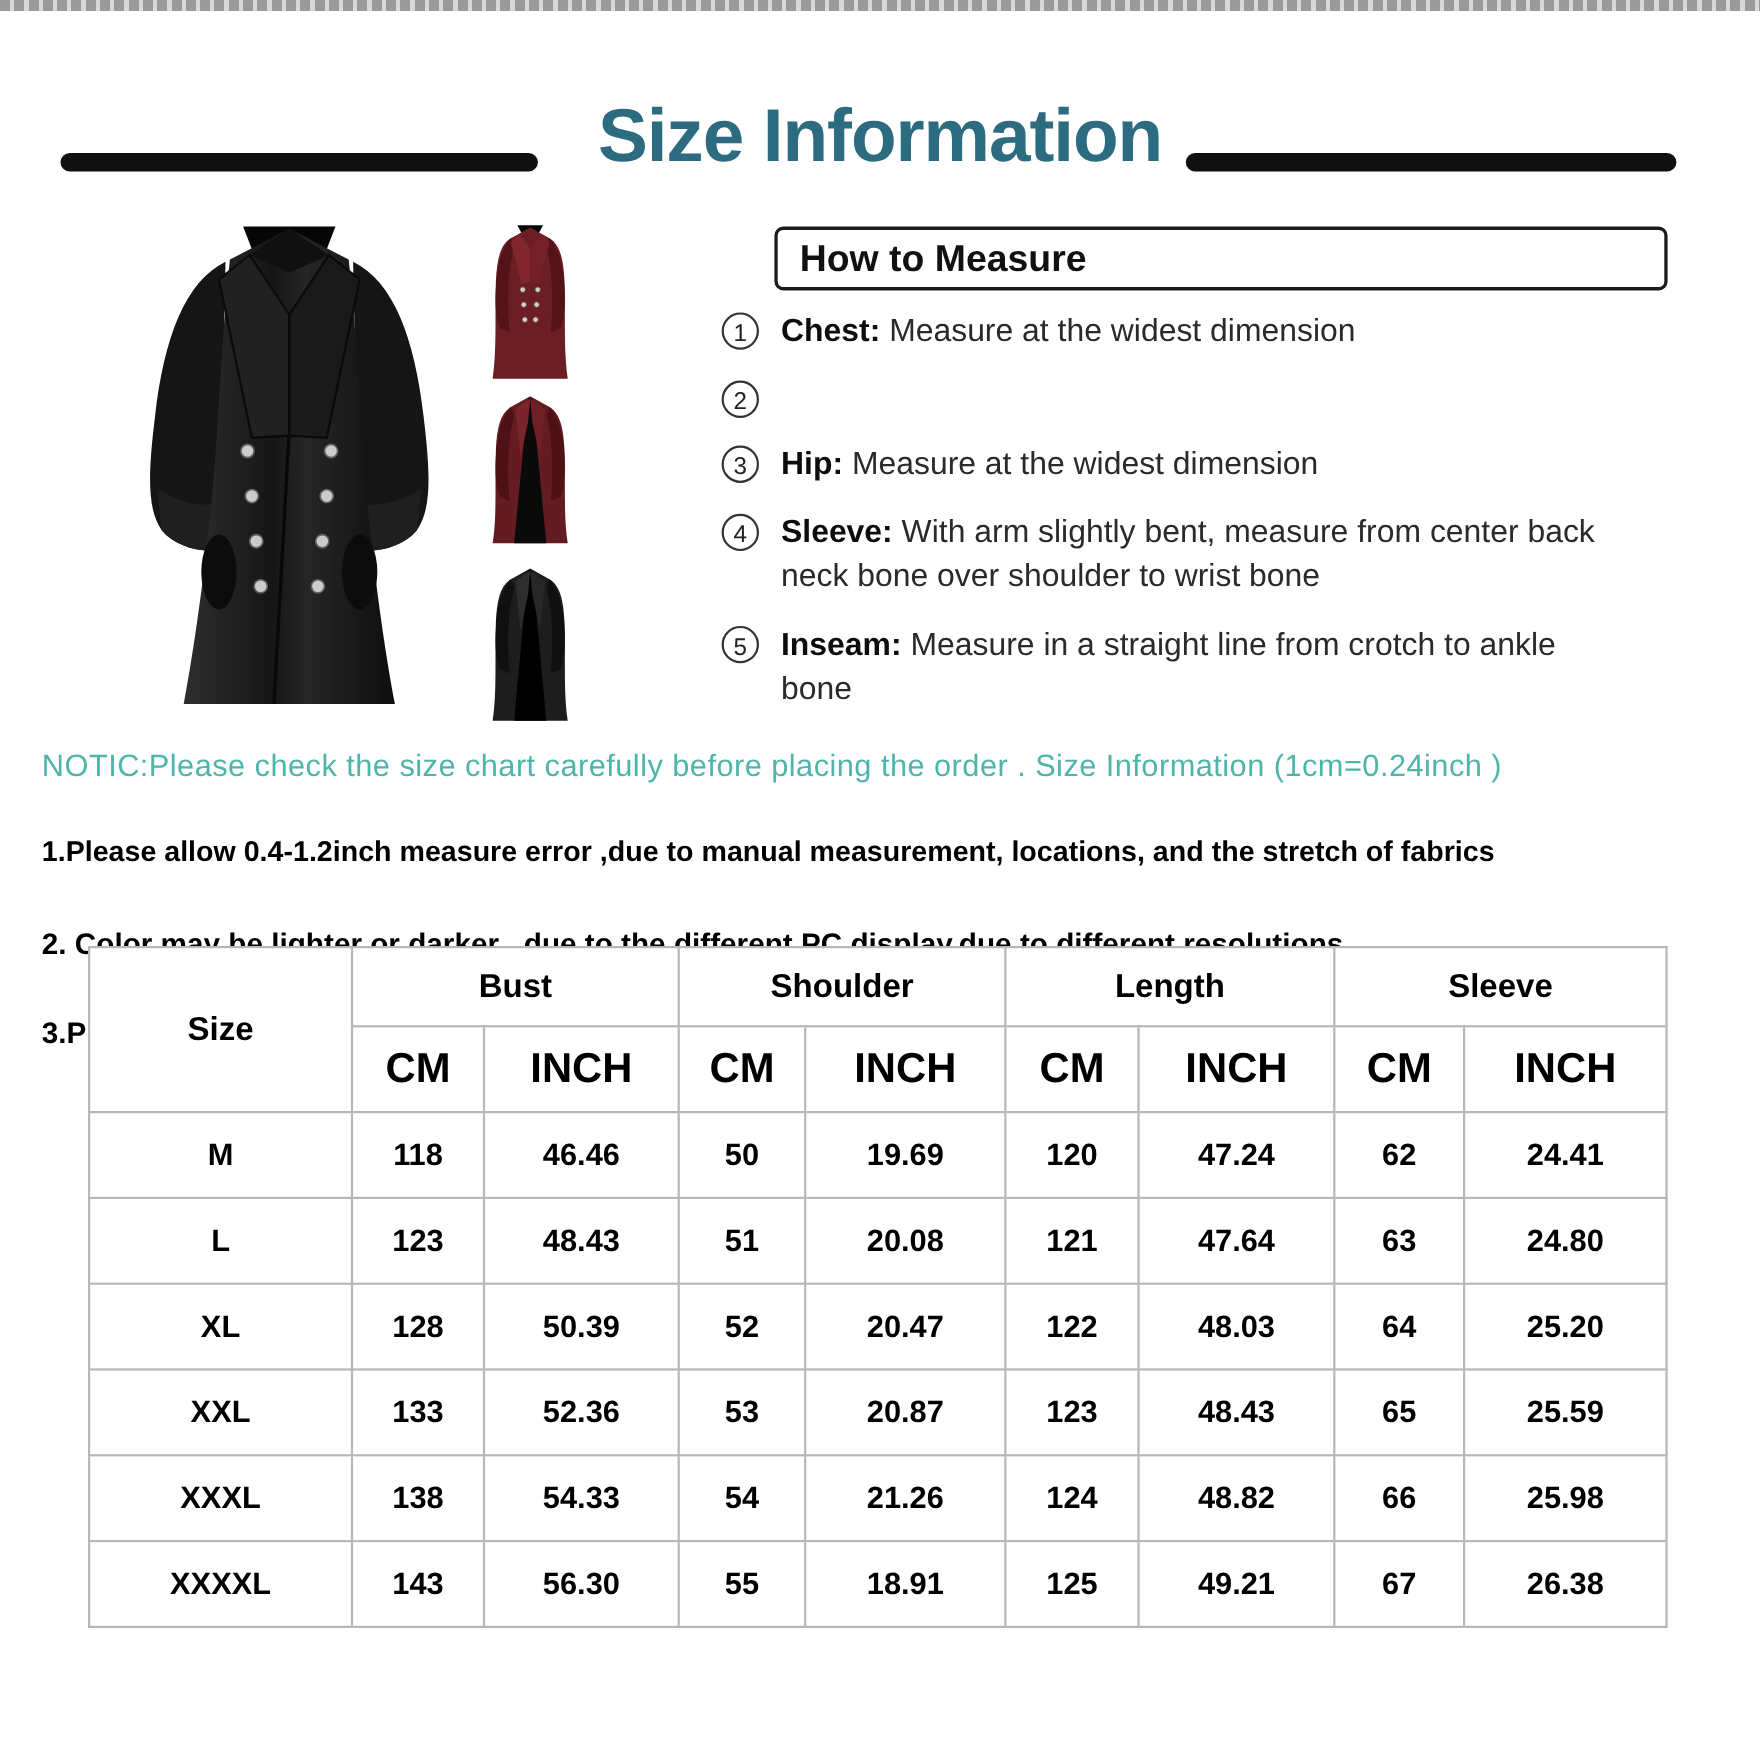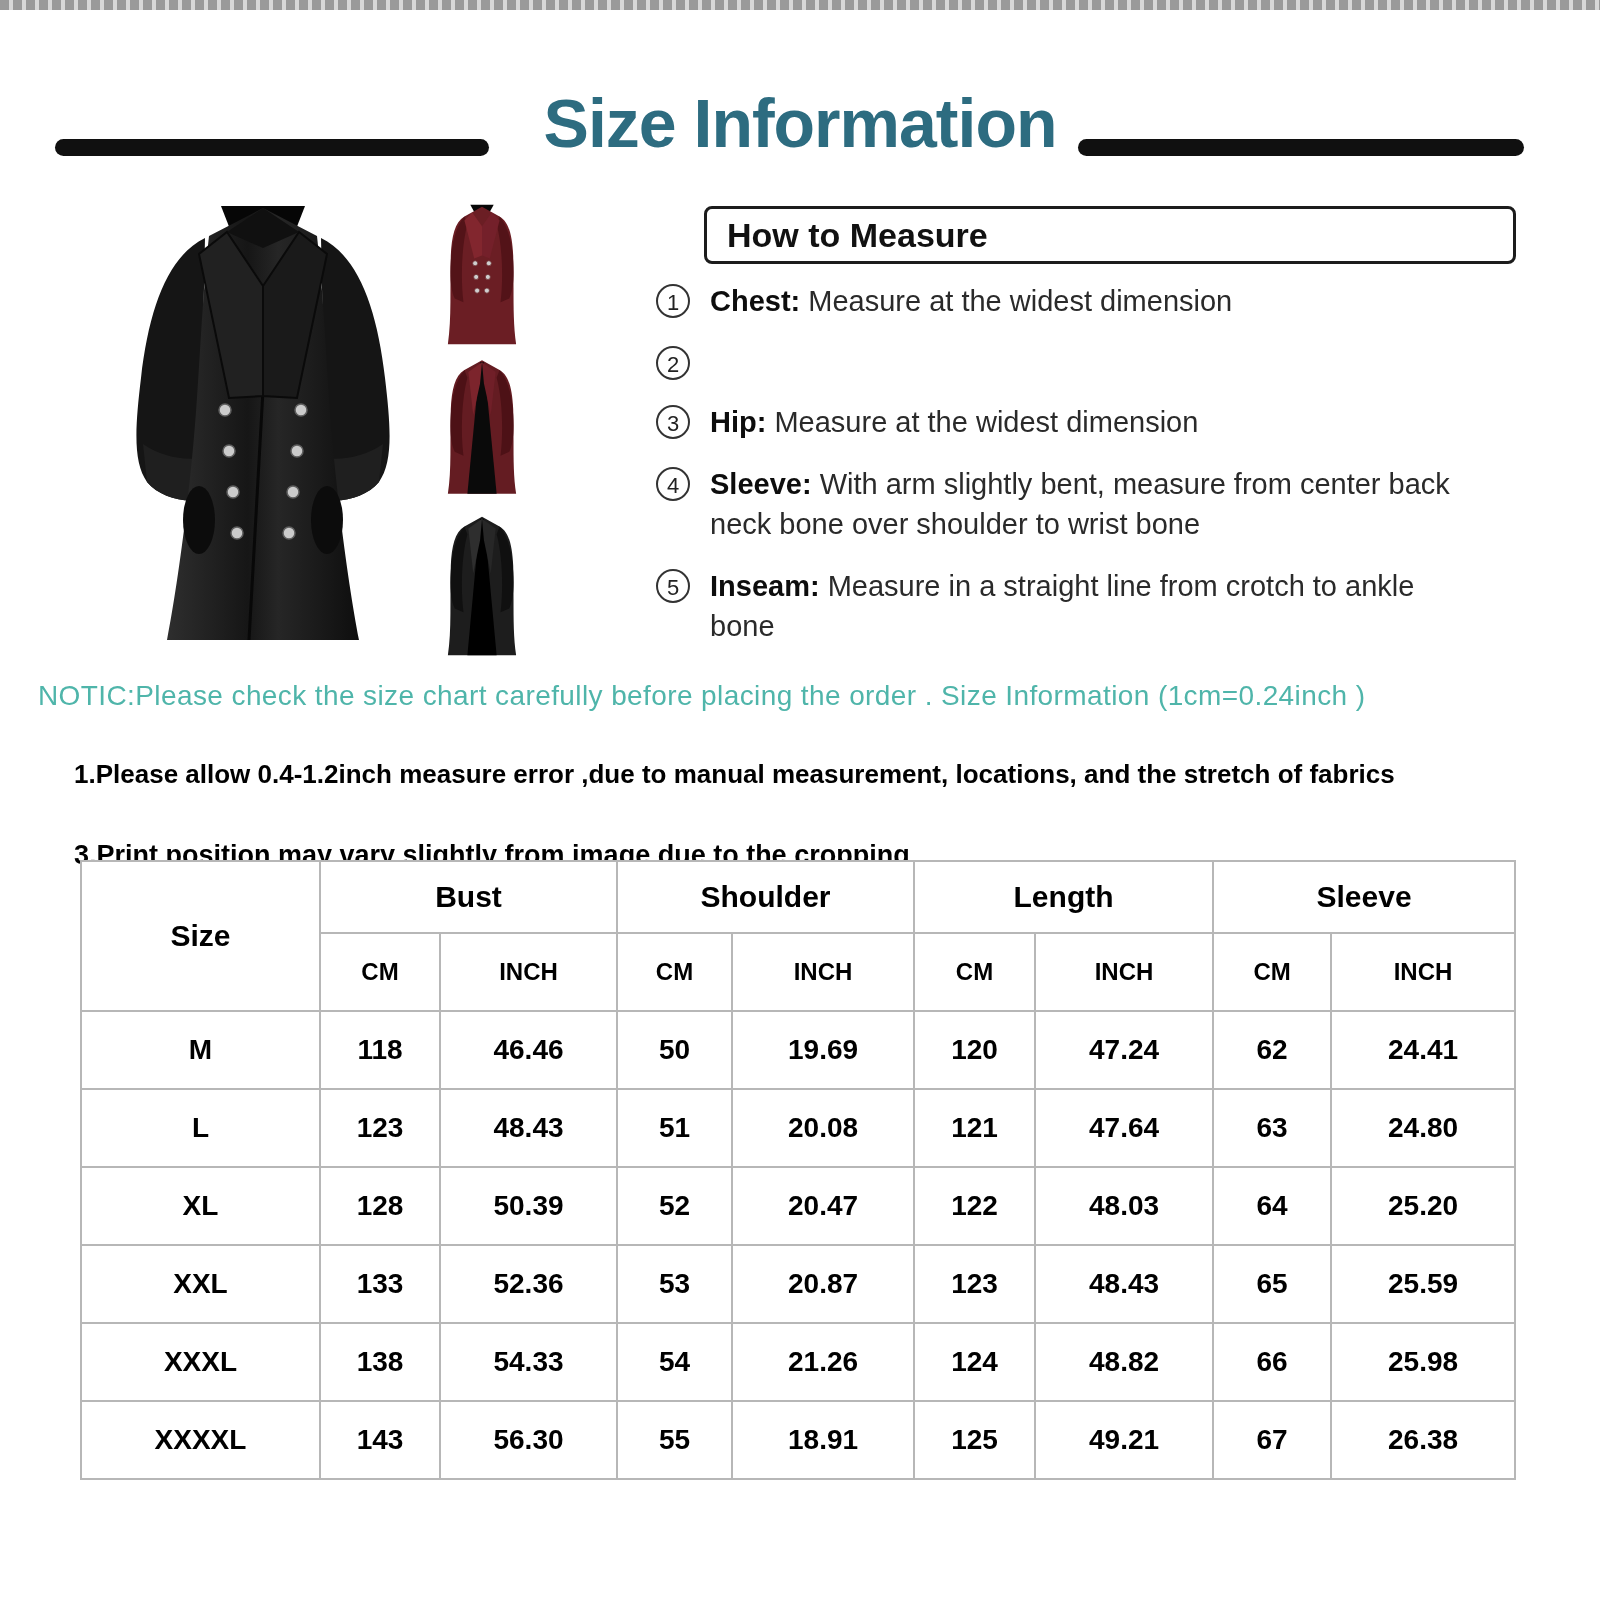--- a/index.html
+++ b/index.html
@@ -39,37 +39,37 @@
     flex:0 0 auto; width:34px; height:34px; border:2px solid #333; border-radius:50%;
     text-align:center; line-height:34px; font-size:22px; color:#222; margin-top:3px;
     box-sizing:border-box;
   }
   .m-text { font-size:29px; color:#2a2a2a; line-height:1.38; max-width:748px; }
   .m-label { font-weight:bold; color:#0d0d0d; }
 
   
   .notice { position:absolute; left:38px; top:680px; width:1545px; }
   .notice-headline { font-size:28px; letter-spacing:.4px; color:#4fb5aa; font-weight:500; }
-  .note { color:#000; font-weight:bold;margin-left:36px; }
+  .note { color:#000; font-weight:bold; }
   .note-1 { margin-top:11px; font-size:26px; }
   .note-2 { margin-top:17px; font-size:27px; }
   .note-3 { margin-top:14px; font-size:27px; }
   .notes-wrap { white-space:pre-wrap; }
 
   
   .size-table {
     position:absolute; left:80px; top:860px; width:1434px;
     border-collapse:collapse; table-layout:fixed;
   }
   .size-table th, .size-table td {
     border:2px solid #b7b7b7; text-align:center; vertical-align:middle;
     font-weight:bold; color:#000; background:#fff; padding:0;
   }
   .row-group th { height:70px; font-size:30px; }
-  .row-units th { height:76px; font-size:24px; }
+  .row-units th { height:76px; font-size:38px; }
   .size-table td { height:76px; font-size:28px; }
   .size-head { font-size:30px; }
 </style>
 </head>
 <body>
 
 <div class="page">
 
   <div class="top-strip"></div>
 
@@ -168,20 +168,21 @@
     <div class="measure-item">
       <span class="m-circle">5</span>
       <span class="m-text"><b class="m-label">Inseam:</b> <span>Measure in a straight line from crotch to ankle bone</span></span>
     </div>
   </div>
 
   <div class="notice">
     <div class="notice-headline">NOTIC:Please check the size chart carefully before placing the order . Size Information (1cm=0.24inch )</div>
     <div class="notes-wrap">
       <div class="note note-1">1.Please allow 0.4-1.2inch measure error ,due to manual measurement, locations, and the stretch of fabrics</div>
+      <div class="note note-2">2. Color may be lighter or darker   due to the different PC display,due to different resolutions.</div>
       <div class="note note-3">3.Print position may vary slightly from image due to the cropping</div>
     </div>
   </div>
 
   <table class="size-table">
     <colgroup>
       <col style="width:239px">
         <col style="width:120px">
         <col style="width:177px">
       <col style="width:115px">

